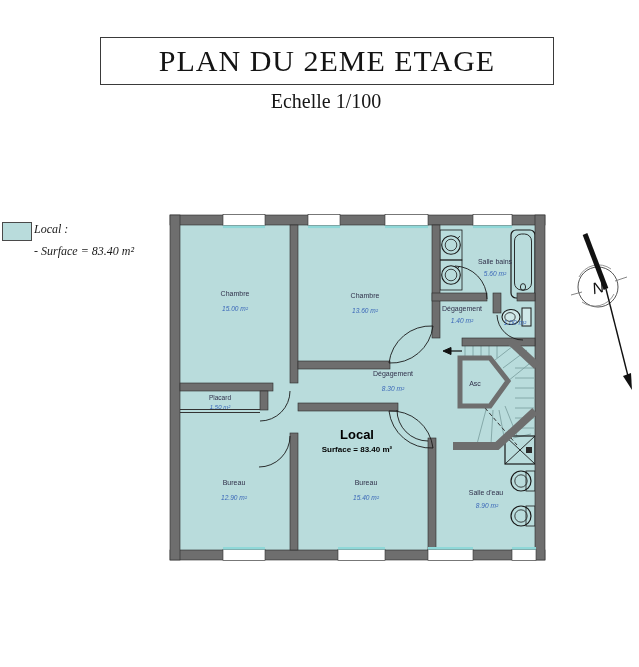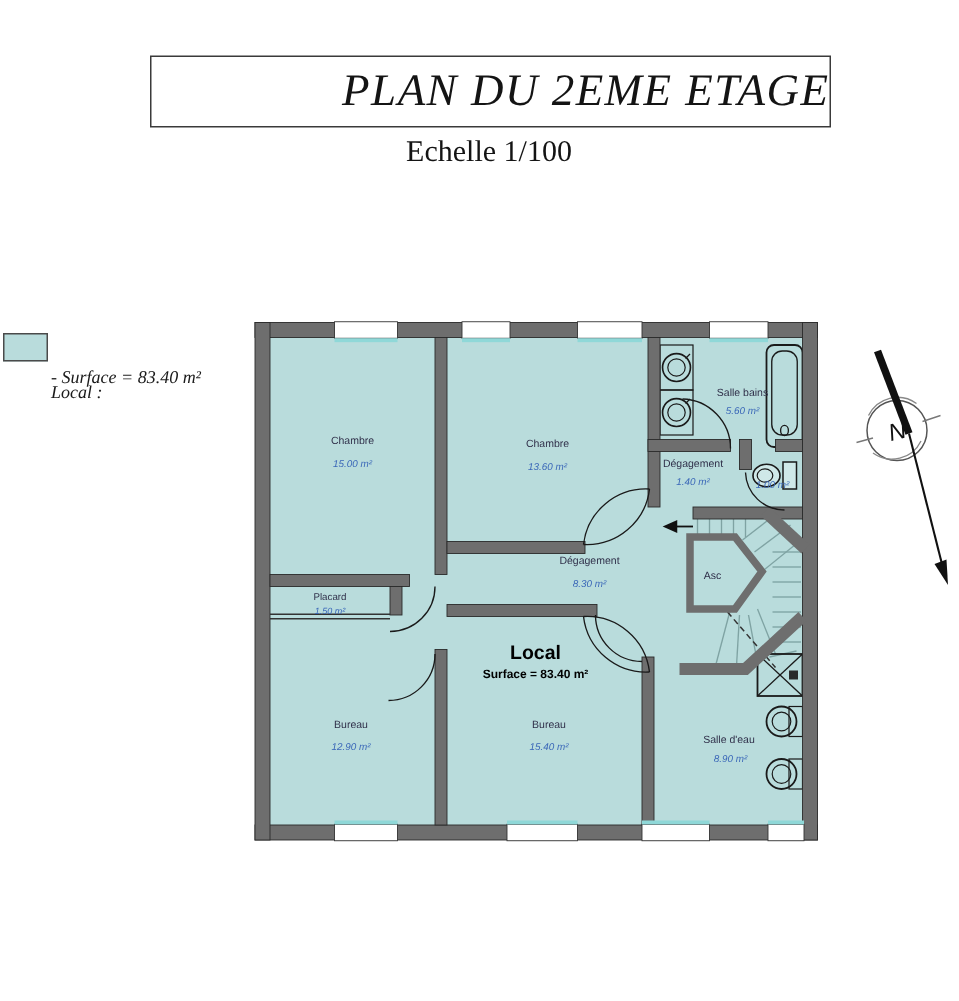--- a/index.html
+++ b/index.html
@@ -1,27 +1,27 @@
 <!DOCTYPE html>
 <html><head>
 <meta charset="utf-8">
 <style>
   html,body{margin:0;padding:0;background:#ffffff;}
   .page{position:relative;width:639px;height:667px;background:#fff;overflow:hidden;
         font-family:"Liberation Sans",sans-serif;}
   .title-box{position:absolute;left:100px;top:37px;width:452px;height:46px;
-             border:1.5px solid #3a3a3a;display:flex;align-items:center;justify-content:flex-end;font-style:italic;}
+             border:1.5px solid #3a3a3a;display:flex;align-items:center;justify-content:center;}
   .title-box span{font-family:"Liberation Serif",serif;font-size:30px;color:#141414;letter-spacing:1px;}
   .subtitle{position:absolute;left:100px;top:90px;width:452px;text-align:center;
             font-family:"Liberation Serif",serif;font-size:20px;color:#141414;}
   .legend{position:absolute;left:0;top:220px;width:170px;}
   .legend .swatch{position:absolute;left:2px;top:2px;width:28px;height:17px;
                   background:#b9dcdc;border:1px solid #4a4a4a;}
   .legend .l1{position:absolute;left:34px;top:2px;font-family:"Liberation Serif",serif;
-              font-style:italic;font-size:12px;color:#1a1a1a;margin-top:32px;}
+              font-style:italic;font-size:12px;color:#1a1a1a;}
   .legend .l2{position:absolute;left:34px;top:24px;font-family:"Liberation Serif",serif;
               font-style:italic;font-size:12px;color:#1a1a1a;white-space:nowrap;text-align:right;}
   svg text{font-family:"Liberation Sans",sans-serif;}
   .room-name{fill:#30304a;font-size:7px;}
   .room-area{fill:#3a67b8;font-size:6.6px;font-style:italic;}
   .local-name{fill:#000;font-size:13px;font-weight:bold;}
   .local-surface{fill:#000;font-size:8px;font-weight:bold;}
 </style>
 </head>
 <body>

